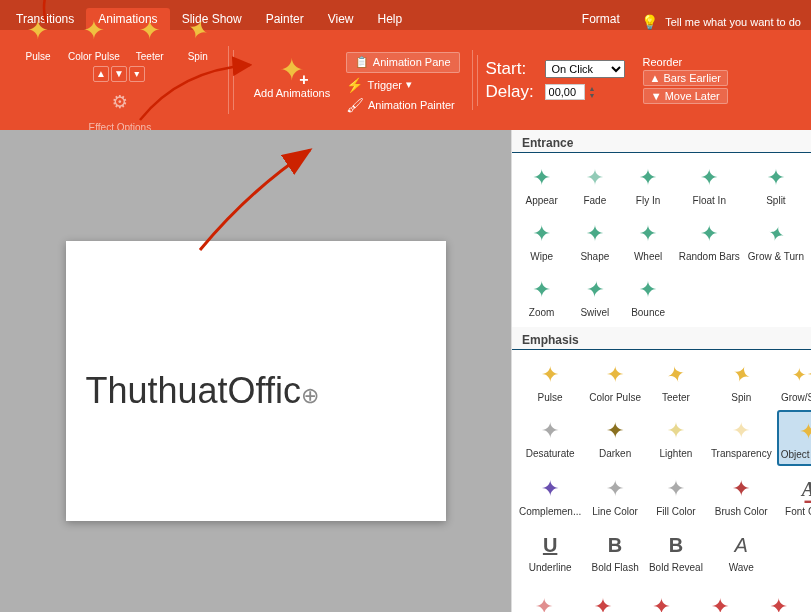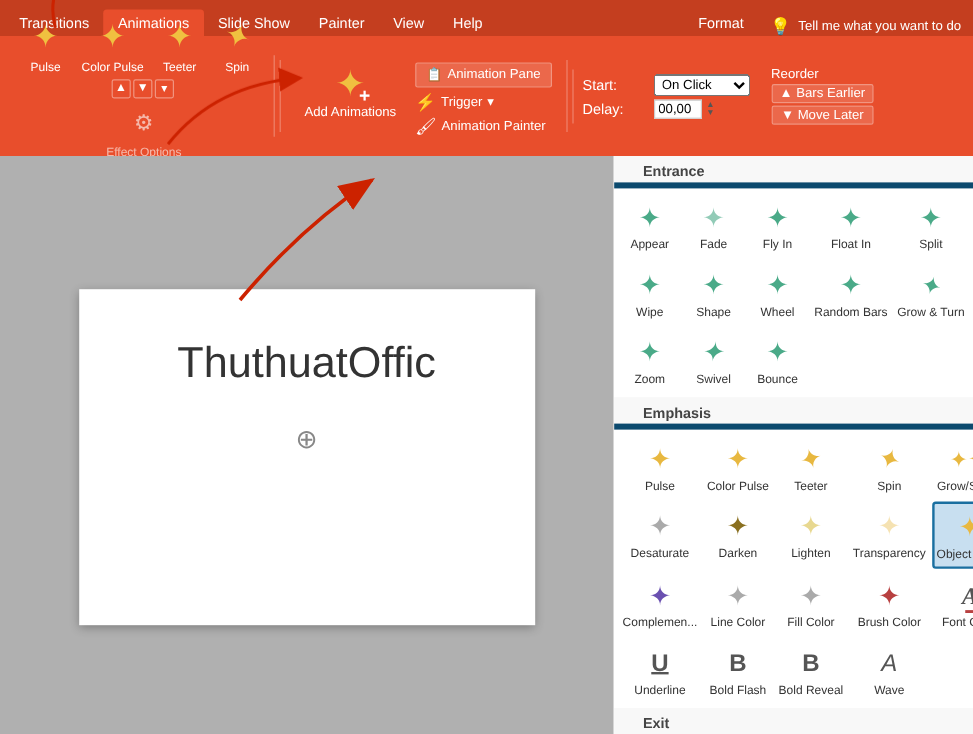--- a/index.html
+++ b/index.html
@@ -26,42 +26,42 @@
 
     
     .add-btn { display: flex; flex-direction: column; align-items: center; cursor: pointer; padding: 4px 8px; border-radius: 3px; min-width: 60px; }
     .add-btn-icon { font-size: 28px; color: #f0c040; position: relative; }
     .add-btn-label { font-size: 11px; color: #fff; white-space: nowrap; }
 
     
     .ribbon-right { display: flex; flex-direction: column; gap: 3px; padding: 4px 8px; border-left: 1px solid rgba(255,255,255,0.3); min-width: 140px; }
     .ribbon-right-row { display: flex; align-items: center; gap: 4px; }
     .btn-small { background: rgba(255,255,255,0.15); border: 1px solid rgba(255,255,255,0.3); color: #fff; padding: 1px 6px; border-radius: 2px; cursor: pointer; font-size: 11px; white-space: nowrap; }
-    .label-small { font-size: 12px; color: #fff; min-width: 55px; }
+    .label-small { font-size: 17px; color: #fff; min-width: 55px; }
     .input-small { width: 40px; background: #fff; border: 1px solid #ccc; padding: 1px 3px; font-size: 11px; }
     .spin-up-down { display: flex; flex-direction: column; }
     .spin-arrow { font-size: 7px; cursor: pointer; color: #555; line-height: 1; }
 
     
     .anim-pane-btn { display: flex; align-items: center; gap: 4px; background: rgba(255,255,255,0.15); border: 1px solid rgba(255,255,255,0.3); color: #fff; padding: 3px 8px; border-radius: 2px; cursor: pointer; font-size: 11px; }
     .trigger-btn { display: flex; align-items: center; gap: 4px; color: #fff; cursor: pointer; font-size: 11px; background: none; border: none; }
     .painter-btn { display: flex; align-items: center; gap: 4px; color: #fff; cursor: pointer; font-size: 11px; background: none; border: none; }
 
     
     .main-area { display: flex; height: calc(612px - 110px); }
 
     
     .slide-area { flex: 1; background: #b0b0b0; display: flex; align-items: center; justify-content: center; padding: 20px; position: relative; overflow: hidden; }
-    .slide { background: #fff; width: 380px; height: 280px; box-shadow: 0 2px 8px rgba(0,0,0,0.3); position: relative; display: flex; flex-direction: column; align-items: center; justify-content: flex-start; padding: 20px; }
+    .slide { background: #fff; width: 380px; height: 280px; box-shadow: 0 2px 8px rgba(0,0,0,0.3); position: relative; display: flex; flex-direction: row; align-items: center; justify-content: flex-start; padding: 20px; }
     .slide-title { font-size: 36px; font-weight: 400; color: #333; margin-top: 20px; white-space: nowrap; }
     .slide-text-box { position: absolute; bottom: 30px; left: 10px; right: 10px; border: 1px solid #ccc; padding: 8px; font-size: 11px; color: #333; background: #fff; }
 
     
     .anim-panel { width: 300px; background: #fff; border-left: 1px solid #ddd; overflow-y: auto; height: 100%; }
-    .anim-section-title { font-size: 12px; font-weight: 600; color: #444; padding: 6px 24px 2px; background: #f8f8f8; border-bottom: 5px solid #0c4a6e; }
+    .anim-section-title { font-size: 12px; font-weight: 600; color: #444; padding: 6px 10px 2px; background: #f8f8f8; border-bottom: 1px solid #0c4a6e; }
     .anim-grid { display: grid; grid-template-columns: repeat(5, 1fr); padding: 4px; gap: 2px; }
     .anim-cell { display: flex; flex-direction: column; align-items: center; cursor: pointer; padding: 4px 2px; border-radius: 3px; border: 1px solid transparent; }
     .anim-cell-icon { width: 32px; height: 32px; display: flex; align-items: center; justify-content: center; font-size: 22px; }
     .anim-cell-label { font-size: 10px; color: #333; text-align: center; white-space: nowrap; margin-top: 1px; }
 
     
     .anim-cell.highlighted { background: #c8dff0; border: 2px solid #1a6fa0; }
   </style>
 </head>
 <body>
@@ -416,21 +416,20 @@
         <div class="anim-cell-label">Bold Reveal</div>
       </div>
       <div class="anim-cell">
         <div class="anim-cell-icon">
             <span style="font-size:20px;color:#555;font-style:italic;">A</span>
           </div>
         <div class="anim-cell-label">Wave</div>
       </div>
     </div>
 
-    <div class="anim-section-title">Exit</div>
     <div class="anim-grid">
       <div class="anim-cell">
         <div class="anim-cell-icon">
             <span style="color:#cc4444;font-size:22px;opacity:0.6;">✦</span>
           </div>
 
       </div>
       <div class="anim-cell">
         <div class="anim-cell-icon">
             <span style="color:#cc4444;font-size:22px;">✦</span>

